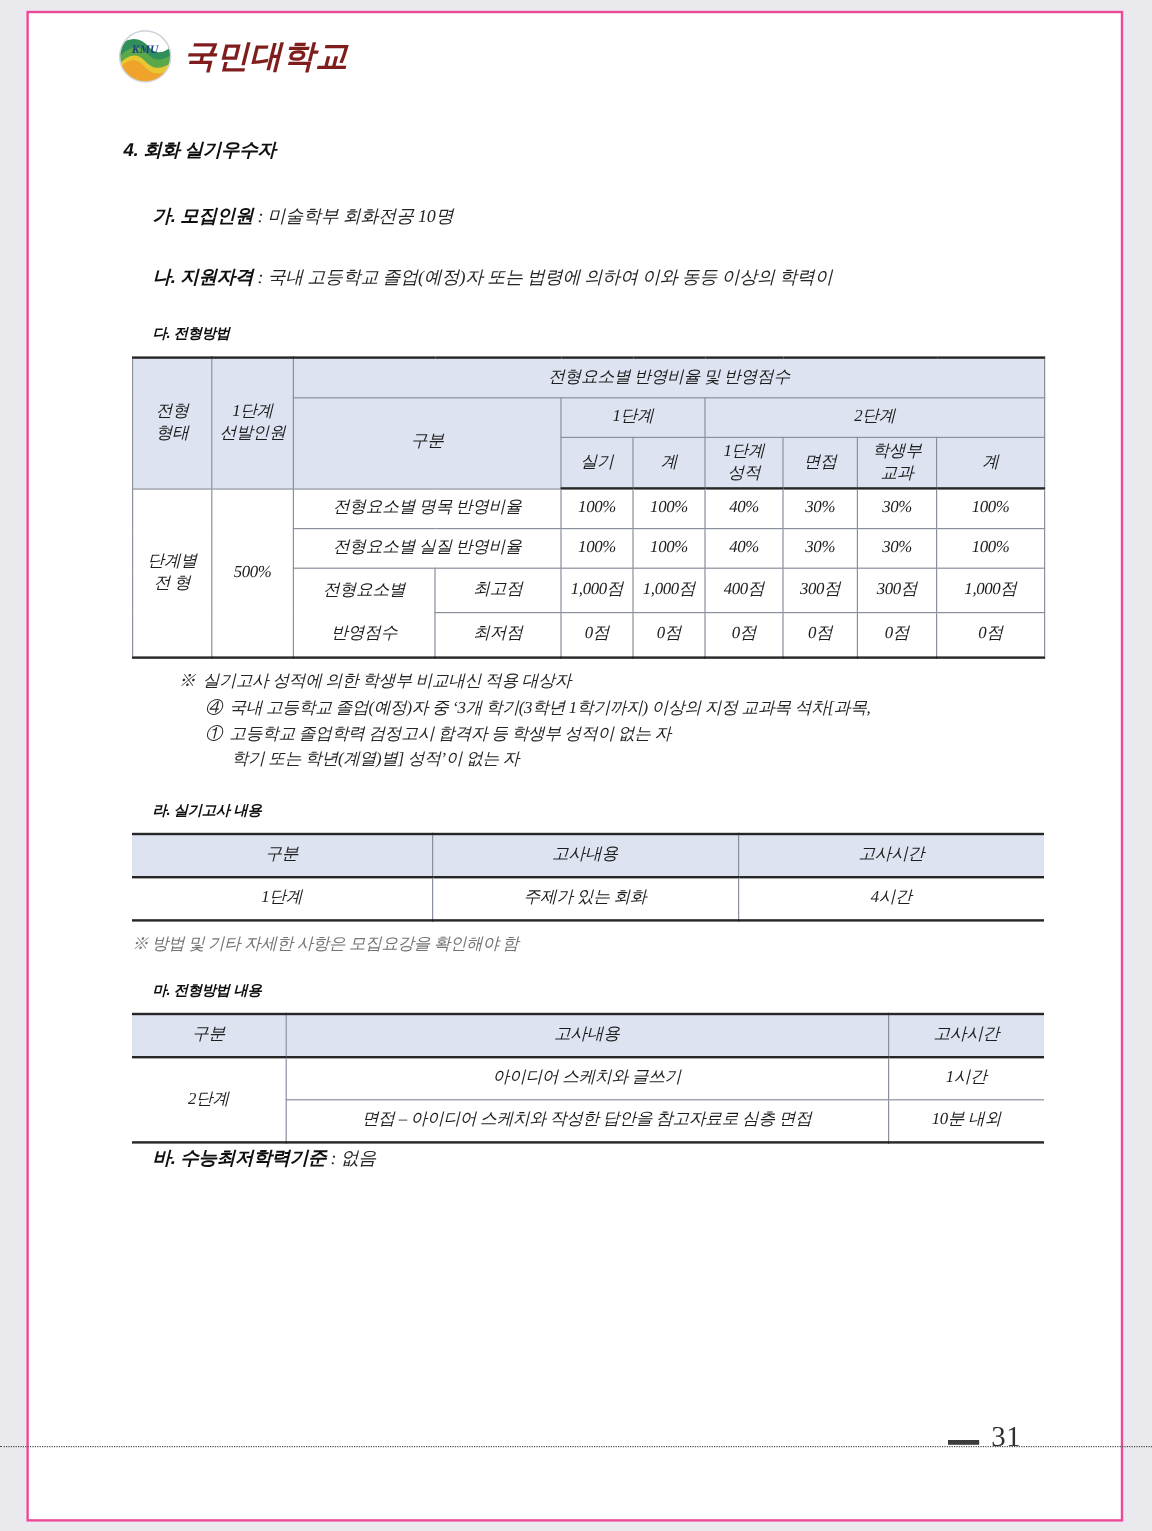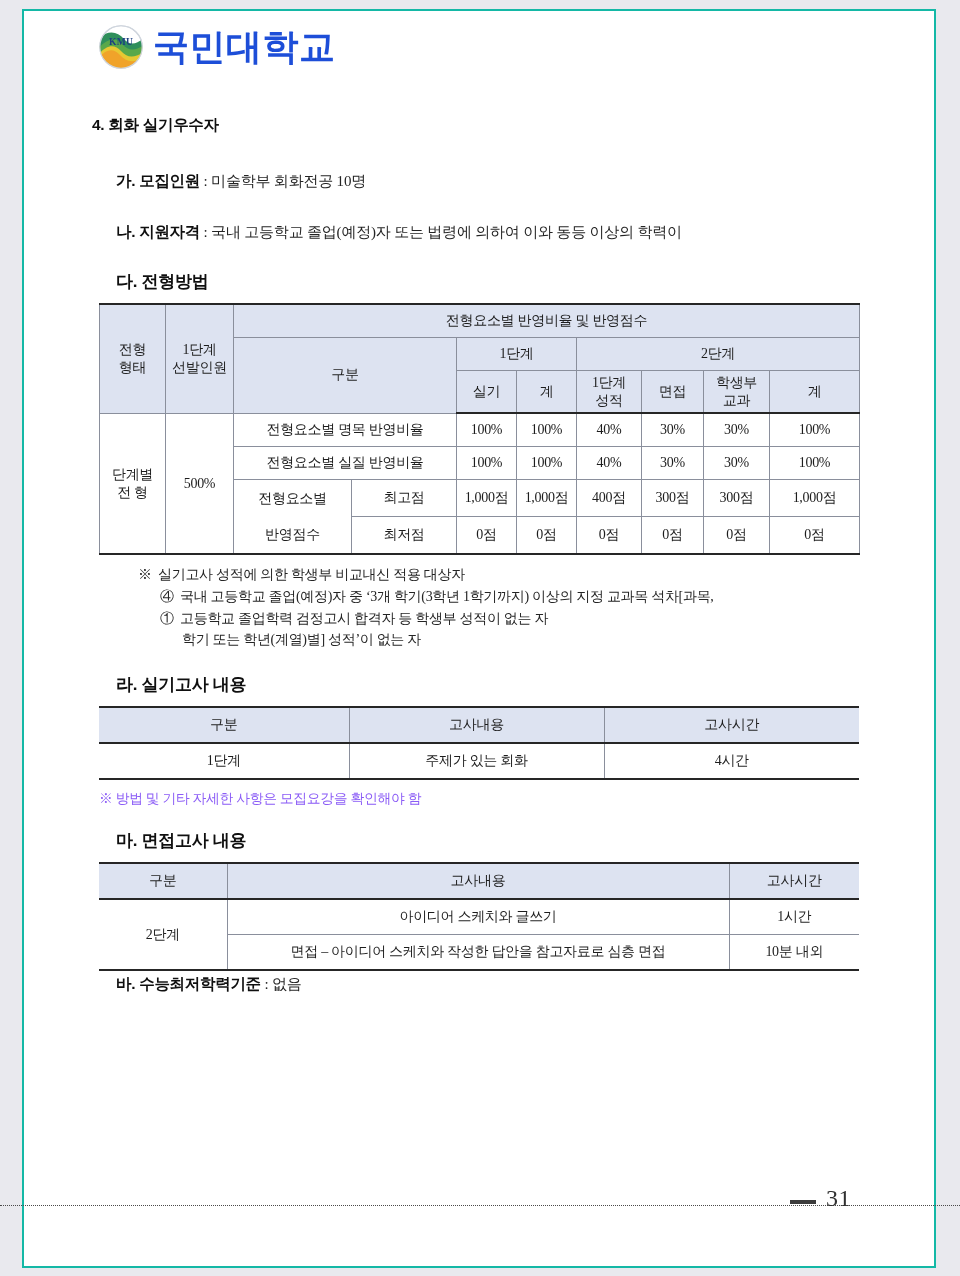--- a/index.html
+++ b/index.html
@@ -17,23 +17,24 @@
   }
 
   
   .page-sheet {
     position: absolute;
     left: 22px;
     top: 9px;
     width: 914px;
     height: 1259px;
     background: #ffffff;
-    border: 2px solid #14b8a6;
+    border: 2px solid #ec4899;
     box-sizing: border-box;
     overflow: hidden;
+    font-style: italic;
   }
 
   .page-inner {
     position: absolute;
     left: 0; top: 0;
     width: 910px;
     height: 1255px;
   }
 
   
@@ -47,32 +48,32 @@
   }
   .kmu-mark {
     width: 46px;
     height: 46px;
     position: relative;
     flex: 0 0 auto;
   }
   .kmu-mark svg { display: block; }
   .kmu-wordmark {
     font-family: "Liberation Sans", "DejaVu Sans", sans-serif;
-    font-size: 36px;
+    font-size: 27px;
     font-weight: 700;
-    color: #1d4ed8;
+    color: #7f1d1d;
     letter-spacing: 0.5px;
     line-height: 1;
     white-space: nowrap;
   }
 
   
   .content {
     position: absolute;
-    left: 0;
+    left: 11px;
     top: 104px;
     width: 855px;
   }
 
   .sec-title {
     font-family: "Liberation Sans", "DejaVu Sans", sans-serif;
     font-weight: 700;
     font-size: 15.5px;
     color: #0f0f0f;
     margin: 0 0 0 68px;
@@ -103,21 +104,21 @@
     font-family: "Liberation Serif", "DejaVu Serif", serif;
     font-size: 15px;
     color: #242424;
     line-height: 1.62;
     letter-spacing: -0.2px;
   }
 
   .blk-title {
     font-family: "Liberation Sans", "DejaVu Sans", sans-serif;
     font-weight: 700;
-    font-size: 17px;
+    font-size: 12px;
     color: #0f0f0f;
     margin-left: 92px;
     letter-spacing: -0.3px;
   }
 
   
   table.doc {
     border-collapse: collapse;
     margin-left: 75px;
     table-layout: fixed;
@@ -166,21 +167,21 @@
   }
   .note-line { display: block; white-space: nowrap; }
   .note-mark { display: inline-block; width: 20px; }
   .note-sub { padding-left: 22px; }
   .note-sub2 { padding-left: 44px; }
 
   .note-standalone {
     margin-left: 75px;
     font-family: "Liberation Serif", "DejaVu Serif", serif;
     font-size: 13.8px;
-    color: #8b5cf6;
+    color: #737373;
     letter-spacing: -0.3px;
   }
 
   
   .footer-rule {
     position: absolute;
     left: 0;
     top: 1205px;
     width: 960px;
     border-top: 1px dotted #4a4a4a;
@@ -373,21 +374,21 @@
           <tr>
             <td class="no-l">1단계</td>
             <td>주제가 있는 회화</td>
             <td class="no-r">4시간</td>
           </tr>
         </tbody>
       </table>
 
       <div class="note-standalone" style="margin-top:10px;">※ 방법 및 기타 자세한 사항은 모집요강을 확인해야 함</div>
 
-      <div class="blk-title" style="margin-top:21px;">마. 면접고사 내용</div>
+      <div class="blk-title" style="margin-top:21px;">마. 전형방법 내용</div>
 
       <table class="doc" id="table-interview" style="margin-top:10px;">
         <colgroup>
           <col style="width:128px">
             <col style="width:502px">
             <col style="width:130px">
         </colgroup>
         <thead>
           <tr class="hdr-last">
             <th class="no-l">구분</th>

